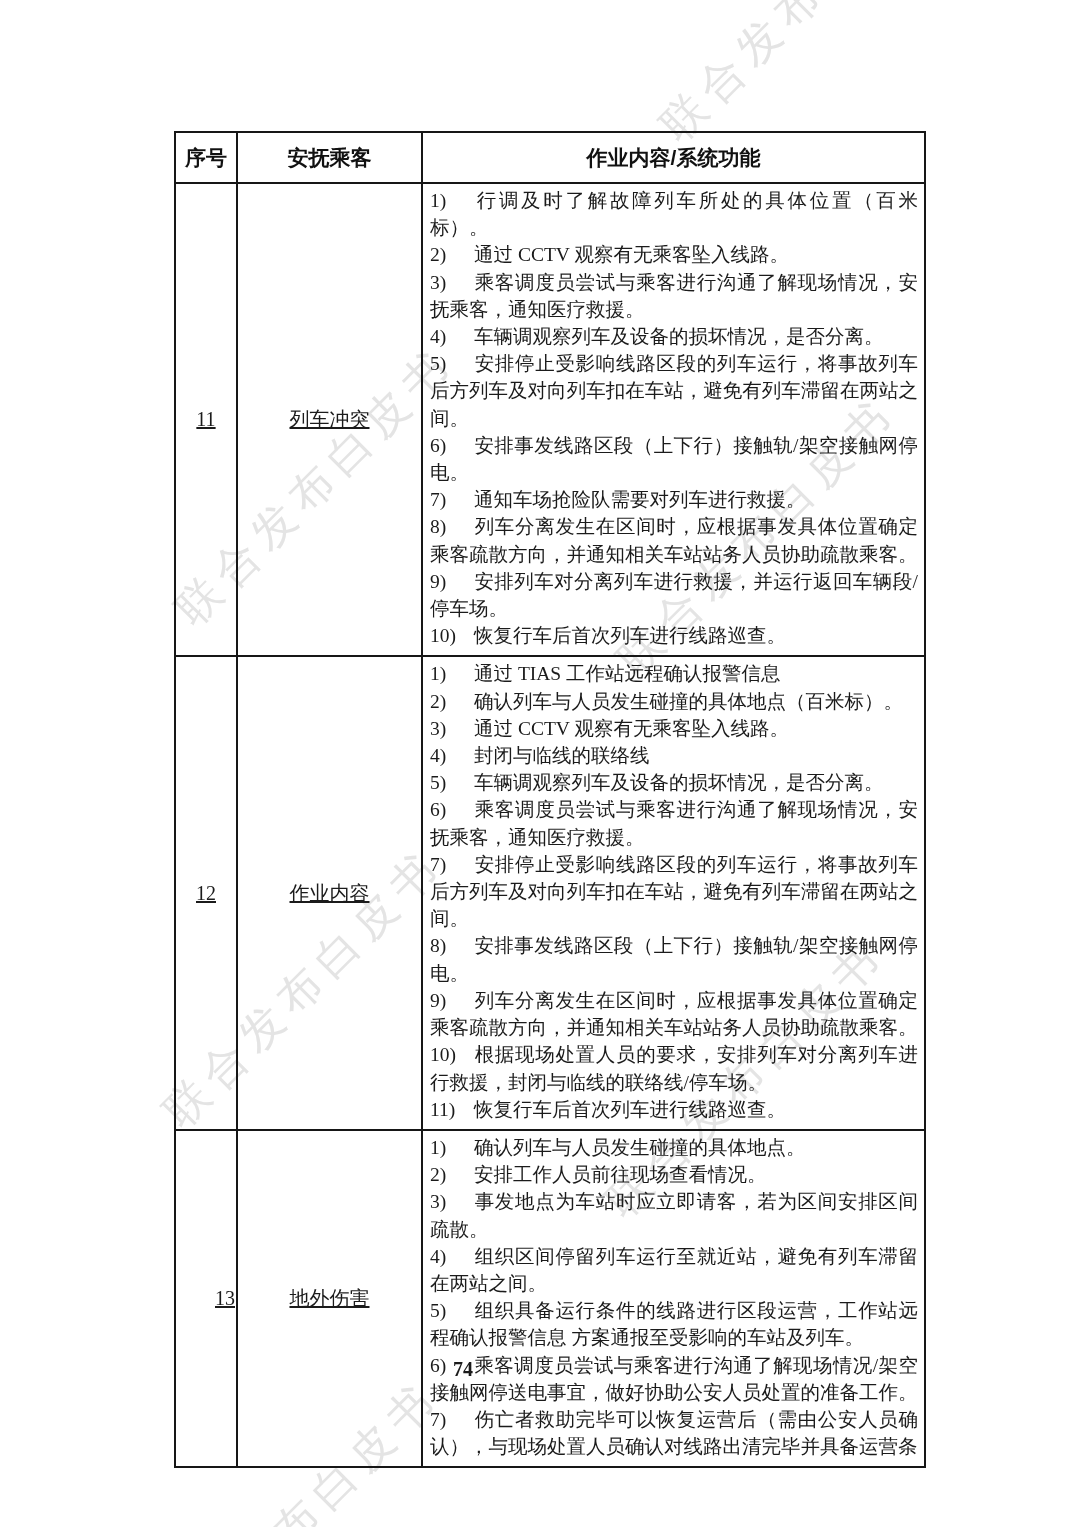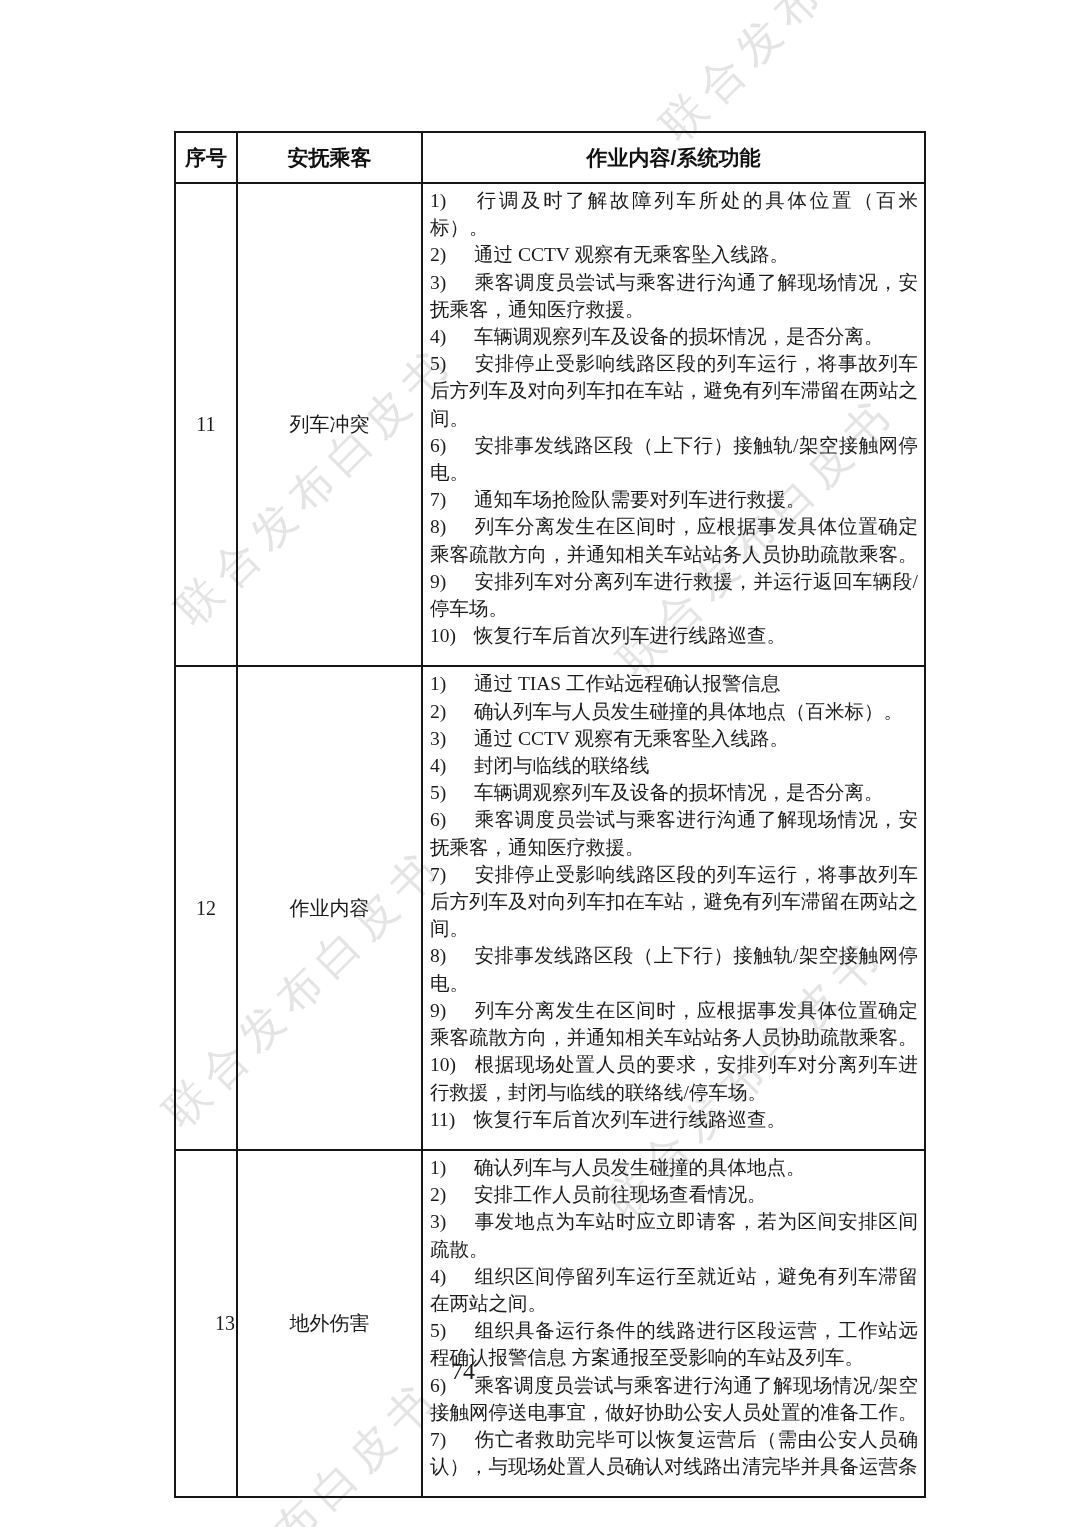--- a/index.html
+++ b/index.html
@@ -48,42 +48,44 @@
     font-weight:bold;
     font-size:21px;
     text-align:center;
     vertical-align:middle;
     color:#111;
   }
   td.c-id, td.c-scn{
     text-align:center;
     vertical-align:middle;
     font-size:20px;
+    text-decoration:underline;
   }
   td.c-ops{
     vertical-align:top;
-    padding:3px 6px 16px 7px;
+    padding:3px 6px 6px 7px;
     font-size:19.5px;
     line-height:27.2px;
   }
   .item{
     margin:0;
     text-align:justify;
   }
   .item .num{
     display:inline-block;
     min-width:44px;
   }
   
   .pageno{
     position:absolute;
     left:163px;top:1358px;width:600px;
     text-align:center;
-    font-size:24px;
+    font-size:20px;
     z-index:1;
+    font-weight:bold;
   }
 </style>
 </head>
 <body>
 
 <div class="page">
 
   <div class="wm wm-a">联合发布白皮书</div>
   <div class="wm wm-b">联合发布白皮书</div>
   <div class="wm wm-c">联合发布白皮书</div>

